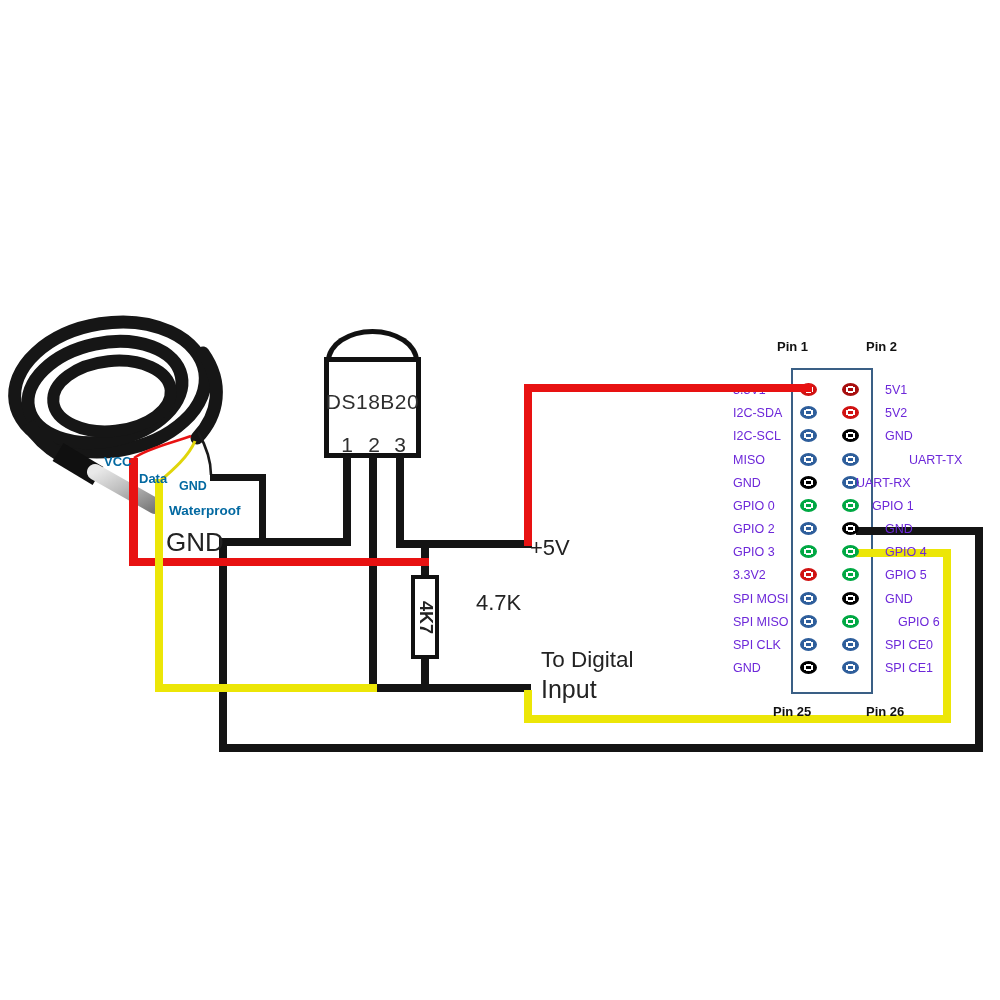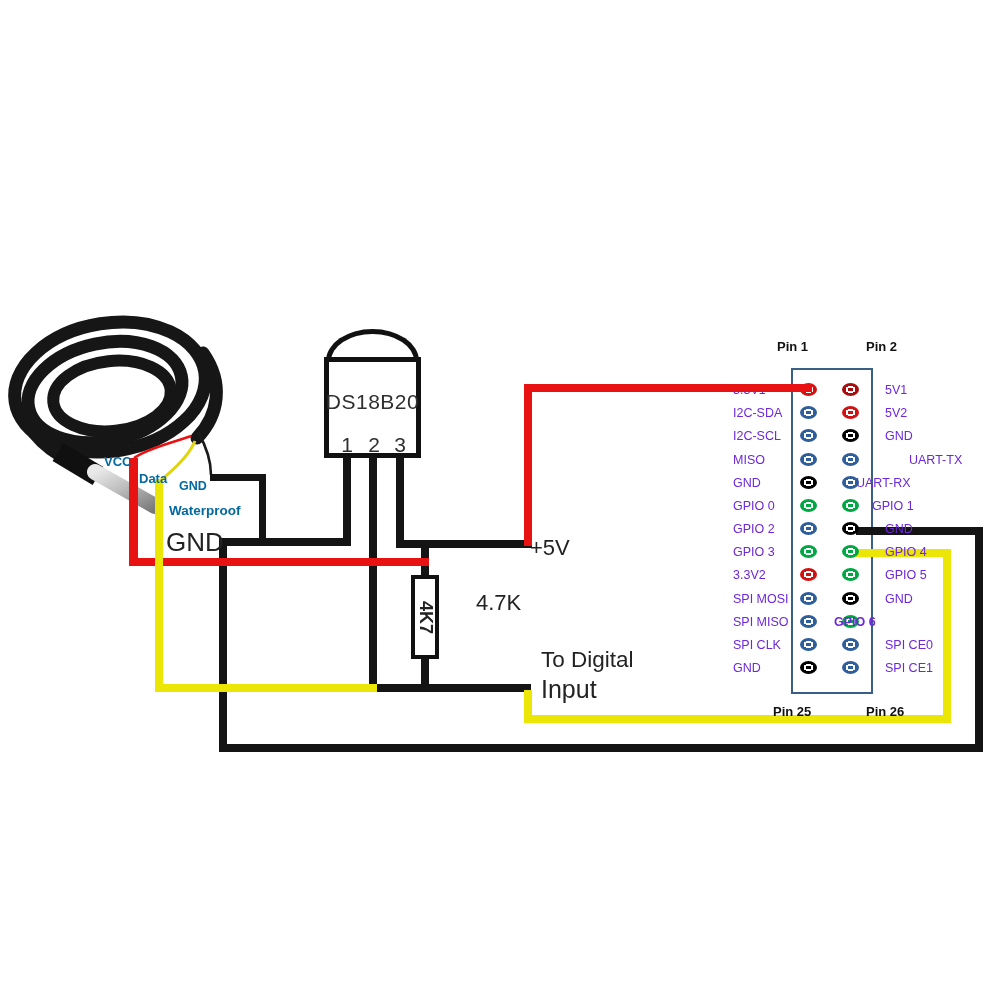--- a/index.html
+++ b/index.html
@@ -171,21 +171,21 @@
       <div class="gpio-pin" style="left: 800px; top: 568px; background: radial-gradient(closest-side, rgb(208, 18, 18) 0px, rgb(208, 18, 18) 30%, rgb(255, 255, 255) 30%, rgb(255, 255, 255) 57%, rgb(208, 18, 18) 57%, rgb(208, 18, 18) 100%);"></div>
       <div class="gpio-pin" style="left: 842px; top: 568px; background: radial-gradient(closest-side, rgb(0, 168, 67) 0px, rgb(0, 168, 67) 30%, rgb(255, 255, 255) 30%, rgb(255, 255, 255) 57%, rgb(0, 168, 67) 57%, rgb(0, 168, 67) 100%);"></div>
       <div class="row-label" style="left: 885px; top: 567px;">GPIO 5</div>
       <div class="row-label" style="left: 733px; top: 591px;">SPI MOSI</div>
       <div class="gpio-pin" style="left: 800px; top: 592px; background: radial-gradient(closest-side, rgb(46, 94, 155) 0px, rgb(46, 94, 155) 30%, rgb(255, 255, 255) 30%, rgb(255, 255, 255) 57%, rgb(46, 94, 155) 57%, rgb(46, 94, 155) 100%);"></div>
       <div class="gpio-pin" style="left: 842px; top: 592px; background: radial-gradient(closest-side, rgb(0, 0, 0) 0px, rgb(0, 0, 0) 30%, rgb(255, 255, 255) 30%, rgb(255, 255, 255) 57%, rgb(0, 0, 0) 57%, rgb(0, 0, 0) 100%);"></div>
       <div class="row-label" style="left: 885px; top: 591px;">GND</div>
       <div class="row-label" style="left: 733px; top: 614px;">SPI MISO</div>
       <div class="gpio-pin" style="left: 800px; top: 615px; background: radial-gradient(closest-side, rgb(46, 94, 155) 0px, rgb(46, 94, 155) 30%, rgb(255, 255, 255) 30%, rgb(255, 255, 255) 57%, rgb(46, 94, 155) 57%, rgb(46, 94, 155) 100%);"></div>
       <div class="gpio-pin" style="left: 842px; top: 615px; background: radial-gradient(closest-side, rgb(0, 168, 67) 0px, rgb(0, 168, 67) 30%, rgb(255, 255, 255) 30%, rgb(255, 255, 255) 57%, rgb(0, 168, 67) 57%, rgb(0, 168, 67) 100%);"></div>
-      <div class="row-label" style="left: 834px; top: 614px; font-weight: bold;">GPIO 6</div>
+      <div class="row-label" style="left: 898px; top: 614px;">GPIO 6</div>
       <div class="row-label" style="left: 733px; top: 637px;">SPI CLK</div>
       <div class="gpio-pin" style="left: 800px; top: 638px; background: radial-gradient(closest-side, rgb(46, 94, 155) 0px, rgb(46, 94, 155) 30%, rgb(255, 255, 255) 30%, rgb(255, 255, 255) 57%, rgb(46, 94, 155) 57%, rgb(46, 94, 155) 100%);"></div>
       <div class="gpio-pin" style="left: 842px; top: 638px; background: radial-gradient(closest-side, rgb(46, 94, 155) 0px, rgb(46, 94, 155) 30%, rgb(255, 255, 255) 30%, rgb(255, 255, 255) 57%, rgb(46, 94, 155) 57%, rgb(46, 94, 155) 100%);"></div>
       <div class="row-label" style="left: 885px; top: 637px;">SPI CE0</div>
       <div class="row-label" style="left: 733px; top: 660px;">GND</div>
       <div class="gpio-pin" style="left: 800px; top: 661px; background: radial-gradient(closest-side, rgb(0, 0, 0) 0px, rgb(0, 0, 0) 30%, rgb(255, 255, 255) 30%, rgb(255, 255, 255) 57%, rgb(0, 0, 0) 57%, rgb(0, 0, 0) 100%);"></div>
       <div class="gpio-pin" style="left: 842px; top: 661px; background: radial-gradient(closest-side, rgb(46, 94, 155) 0px, rgb(46, 94, 155) 30%, rgb(255, 255, 255) 30%, rgb(255, 255, 255) 57%, rgb(46, 94, 155) 57%, rgb(46, 94, 155) 100%);"></div>
       <div class="row-label" style="left: 885px; top: 660px;">SPI CE1</div>
     </div>
 

